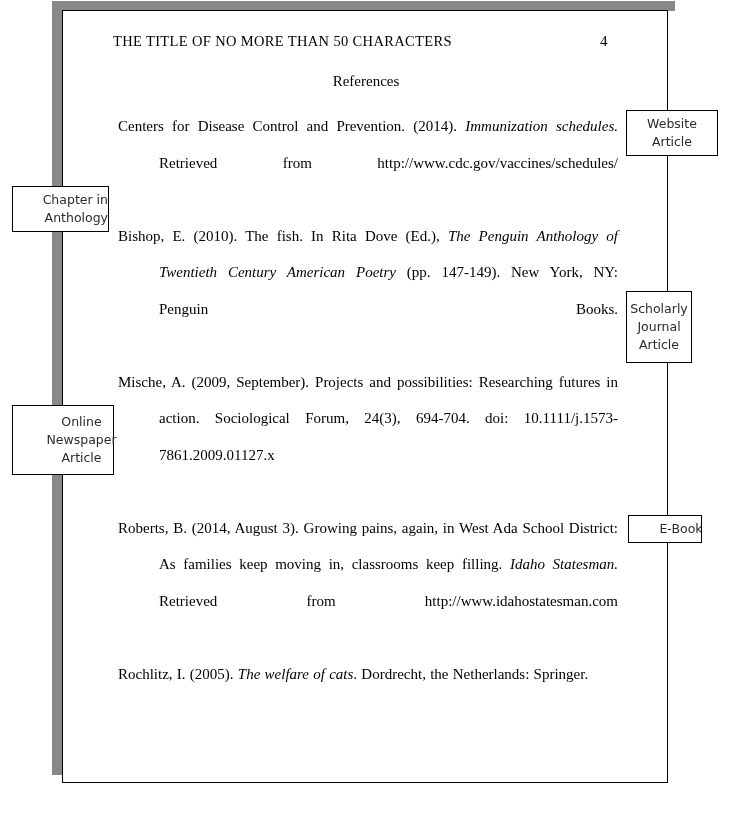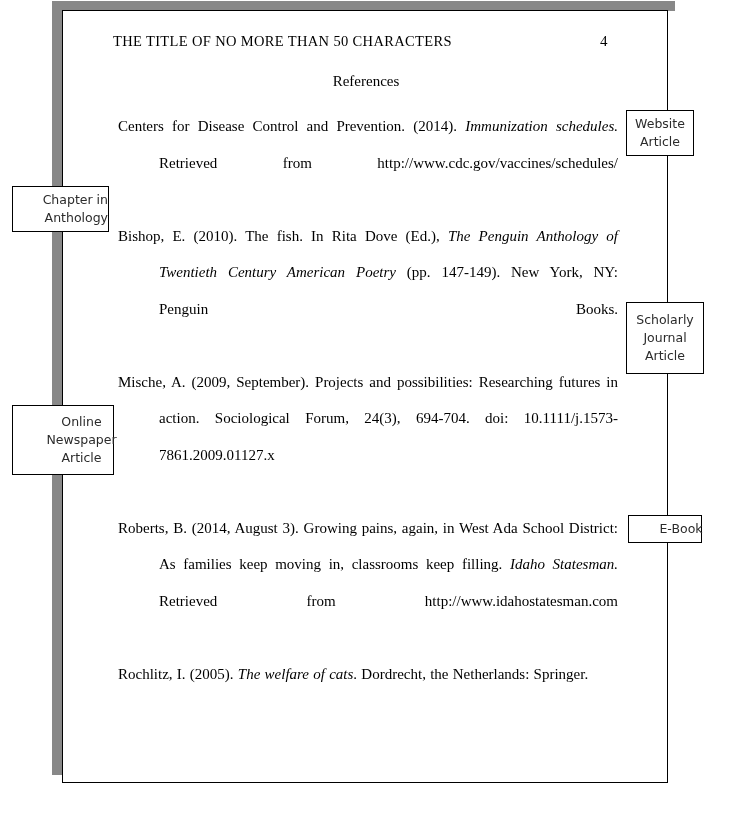--- a/index.html
+++ b/index.html
@@ -123,22 +123,22 @@
     box-sizing: border-box;
     display: flex;
     flex-direction: column;
     align-items: center;
     justify-content: center;
     z-index: 6;
   }
   .callout span { display: block; white-space: nowrap; }
 
   
-  #callout-website          { left: 626px; top: 110px; width: 68px;  height: 46px; }
-  #callout-scholarly        { left: 626px; top: 302px; width: 78px;  height: 72px; }
+  #callout-website          { left: 626px; top: 110px; width: 92px;  height: 46px; }
+  #callout-scholarly        { left: 626px; top: 291px; width: 66px;  height: 72px; }
   #callout-ebook            { left: 628px; top: 515px; width: 74px;  height: 28px; padding-left: 32px; }
   #callout-chapter          { left: 12px;  top: 186px; width: 97px;  height: 46px; align-items: flex-end; }
   #callout-newspaper        { left: 12px;  top: 405px; width: 102px; height: 70px; padding-left: 37px; }
 </style>
 </head>
 <body>
 
 <div id="shadow-top"></div>
 <div id="shadow-left"></div>
 

